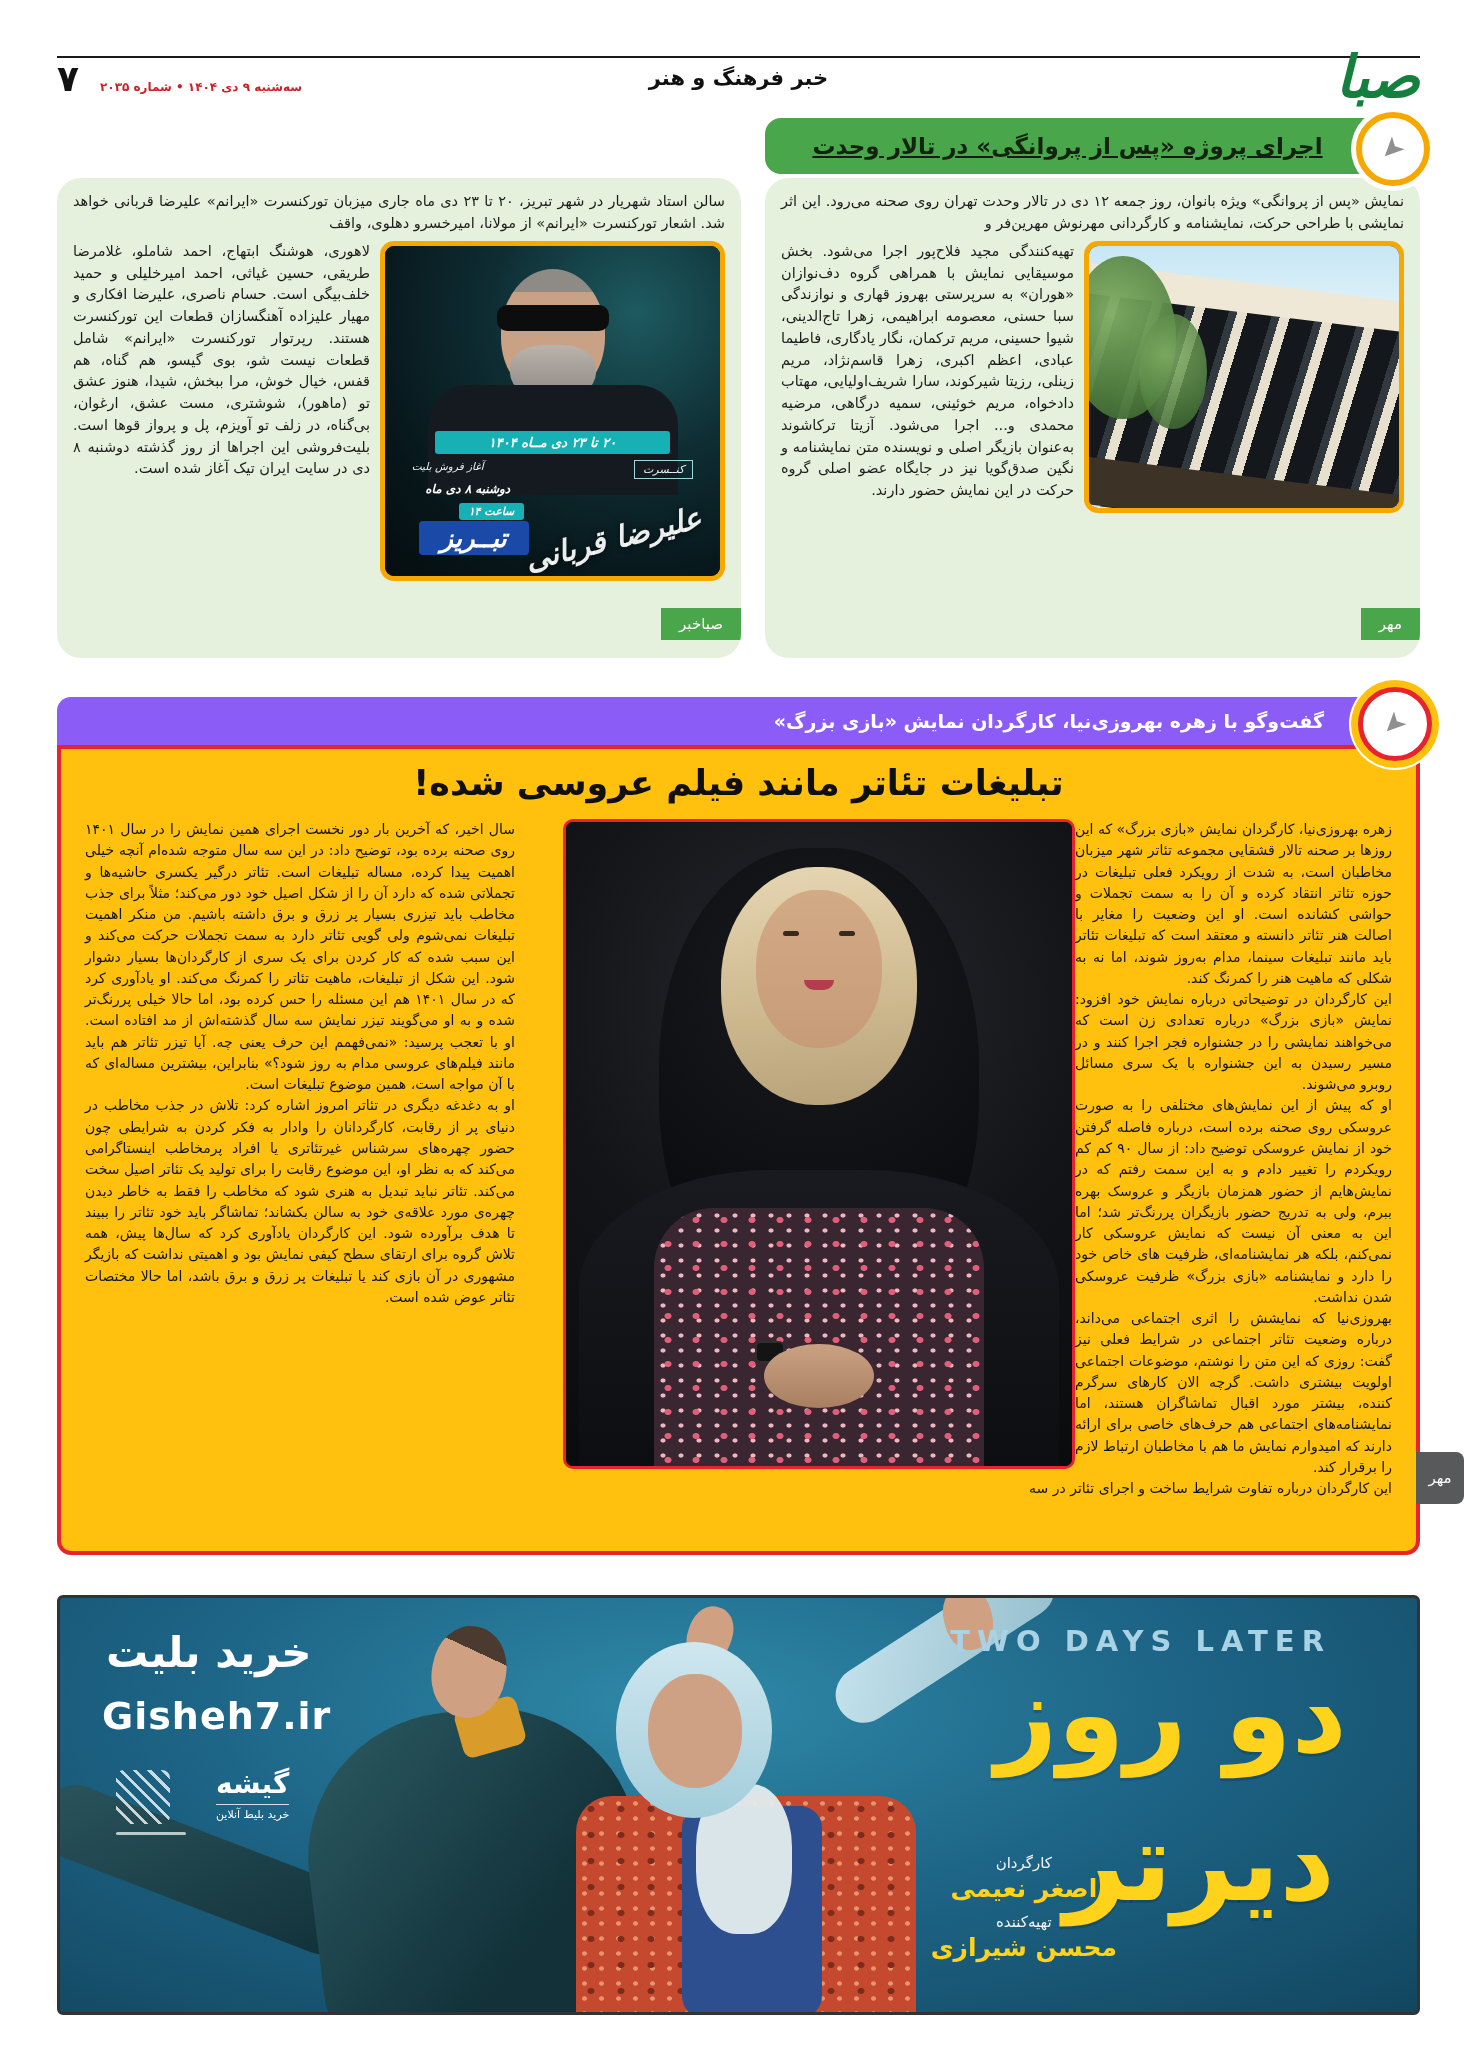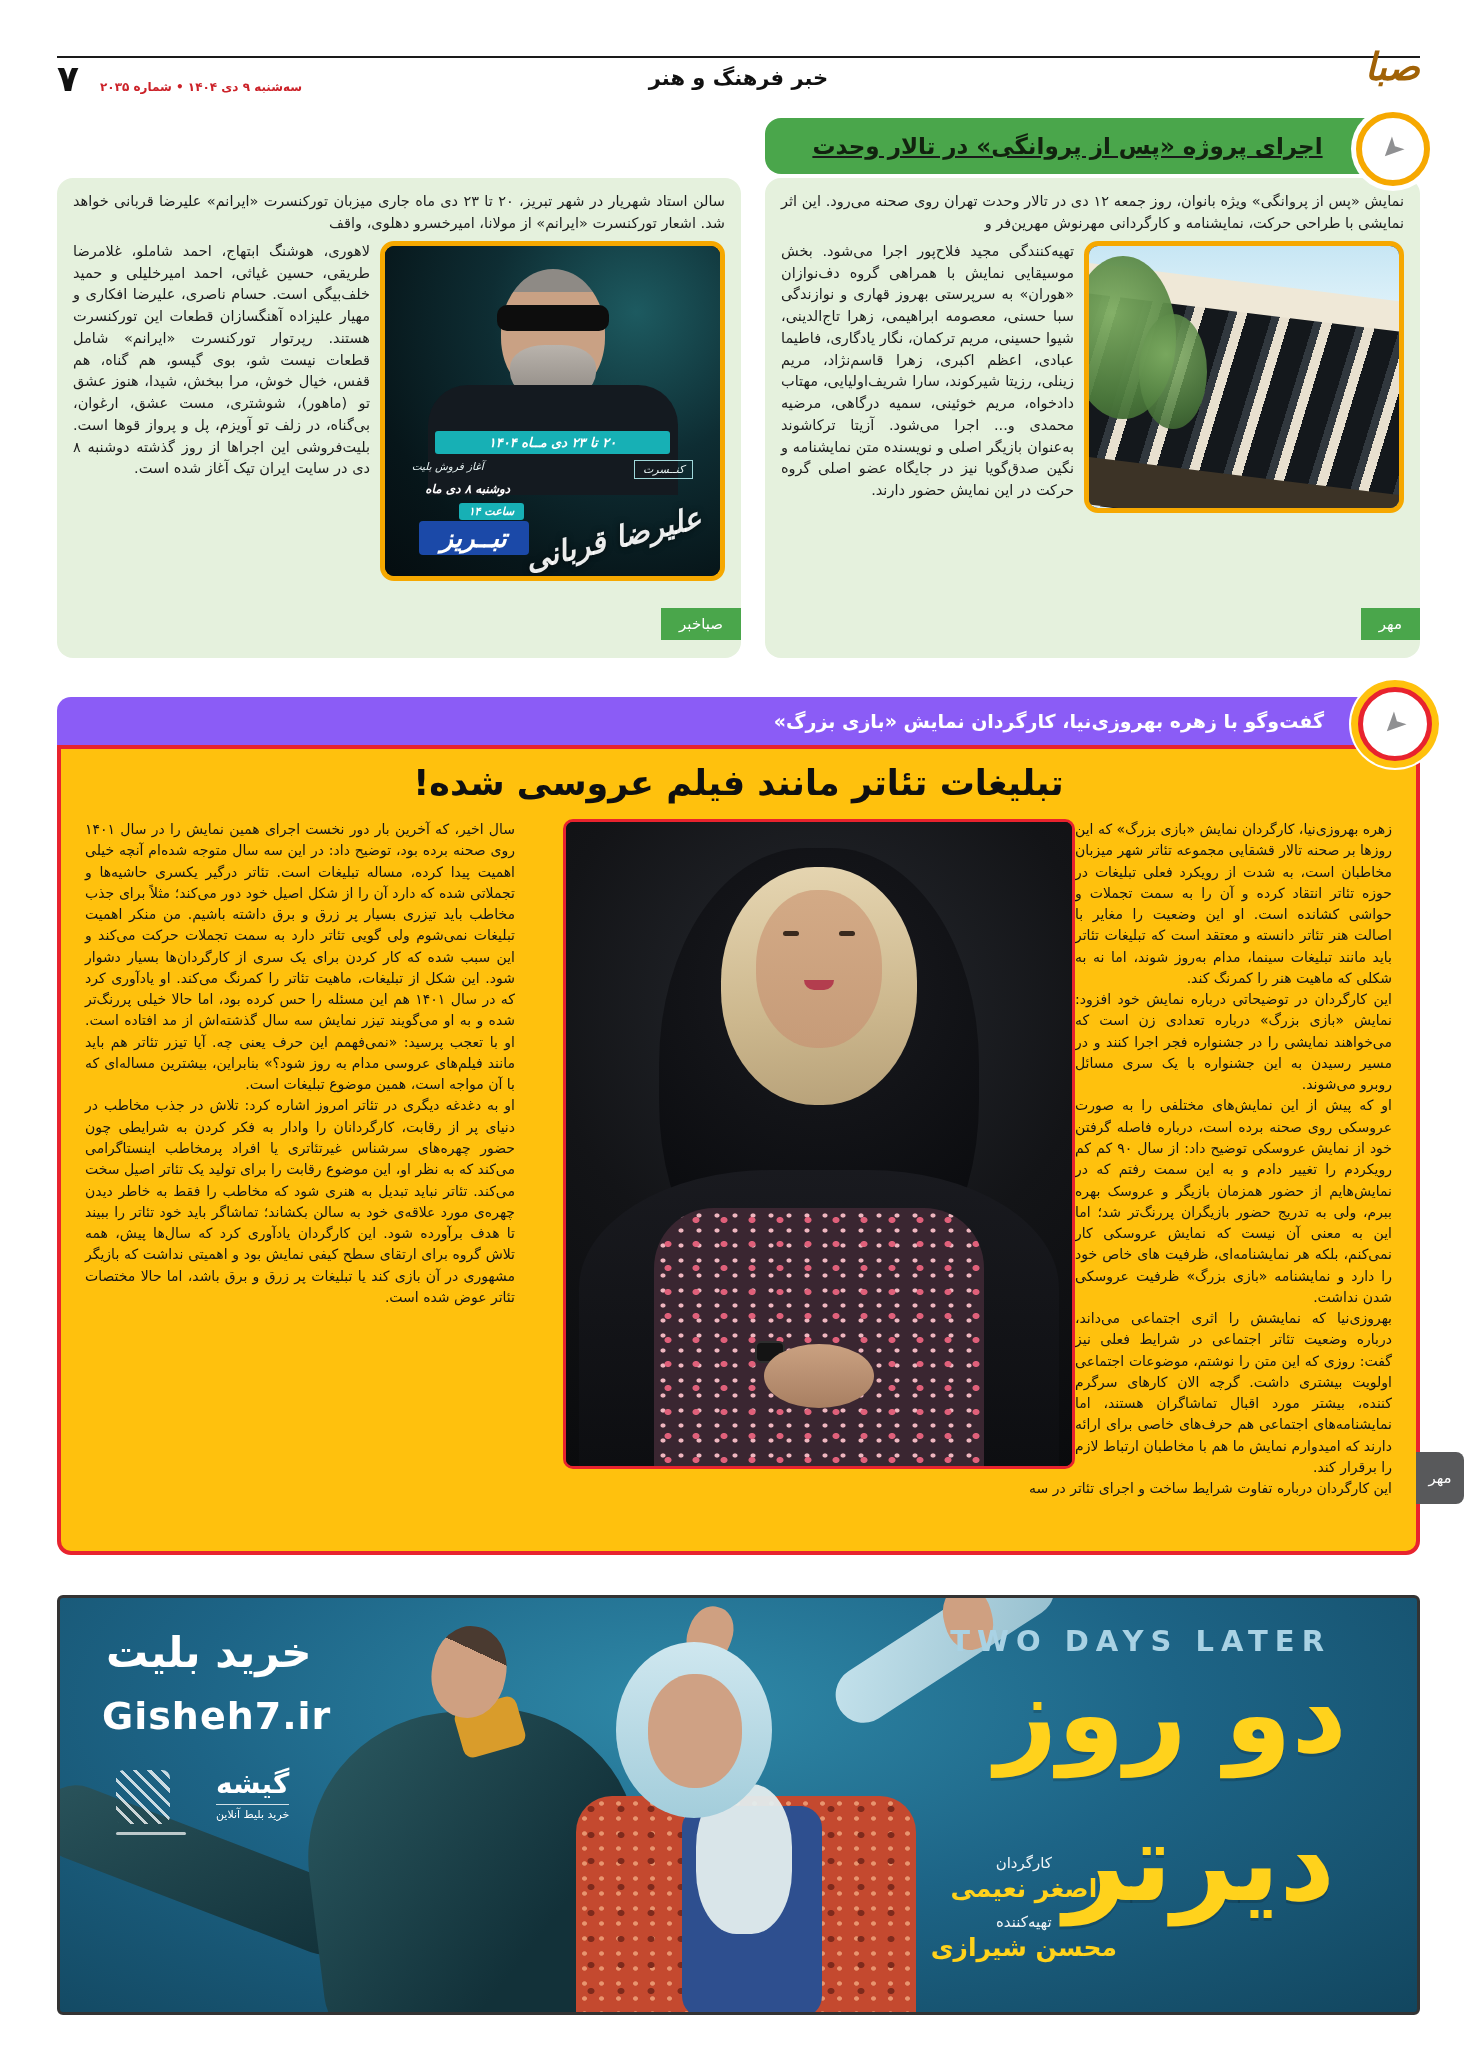--- a/index.html
+++ b/index.html
@@ -4,35 +4,35 @@
 <style>
   html,body{margin:0;padding:0;background:#ffffff;}
   .page{position:relative;width:1477px;height:2067px;background:#ffffff;overflow:hidden;
         font-family:"DejaVu Sans",sans-serif;color:#1a1a1a;}
 
   
   .hdr-rule{position:absolute;left:57px;width:1363px;top:56px;height:2px;background:#1a1a1a;}
   .hdr-pagenum{position:absolute;left:57px;top:58px;font-size:36px;font-weight:bold;color:#111;}
   .hdr-date{position:absolute;left:100px;top:68px;font-size:12px;font-weight:bold;color:#cc2229;direction:rtl;margin-top:12px;}
   .hdr-section{position:absolute;left:0;width:100%;top:66px;text-align:center;font-size:21px;font-weight:bold;color:#111;direction:rtl;}
-  .hdr-logo{position:absolute;right:57px;top:48px;font-size:38px;font-weight:bold;color:#a16207;direction:rtl;font-style:italic;line-height:1;}
+  .hdr-logo{position:absolute;right:57px;top:48px;font-size:58px;font-weight:bold;color:#15803d;direction:rtl;font-style:italic;line-height:1;}
 
   
   .card{position:absolute;top:118px;height:540px;}
   .card-left{left:57px;width:684px;}
   .card-right{left:765px;width:655px;text-decoration:underline;}
   .card-header{position:relative;height:56px;background:#4aa64b;border-radius:16px;
                display:flex;align-items:center;justify-content:center;z-index:2;}
   .card-headline{font-size:23px;font-weight:bold;color:#12230f;direction:rtl;padding-left:20px;padding-right:70px;}
   .badge{position:absolute;right:-10px;top:-6px;width:62px;height:62px;border-radius:50%;
          background:#fff;border:6px solid #f6a800;box-shadow:0 0 0 5px #ffffff;
          display:flex;align-items:center;justify-content:center;z-index:3;}
   .arrow-glyph::before{content:"➤";display:block;transform:rotate(135deg);
          font-size:28px;color:#8f9092;text-shadow:1px 1px 0 #fff,-1px -1px 0 #fff;}
-  .card-body{position:absolute;top:60px;bottom:0;left:0;right:0;background:#e5f1dd;border-radius:16px;
+  .card-body{position:absolute;top:60px;bottom:0;left:0;right:0;background:#e5f1dd;border-radius:24px;
              padding:12px 16px;box-sizing:border-box;overflow:hidden;direction:rtl;}
   .card-intro{font-size:14.5px;line-height:1.55;text-align:justify;color:#1c1c1c;margin-bottom:6px;}
   .card-row{display:flex;direction:ltr;gap:10px;align-items:flex-start;}
   .card-coltext{flex:1;direction:rtl;font-size:14.5px;line-height:1.5;text-align:justify;color:#1c1c1c;}
   .img-frame{border:5px solid #f6a800;border-radius:14px;overflow:hidden;background:#111;flex:none;position:relative;}
   .credit-tab{position:absolute;right:0;bottom:18px;background:#4aa64b;color:#fff;font-size:15px;
               padding:7px 18px;z-index:2;}
 
   
   .building-art{position:relative;width:100%;height:100%;background:linear-gradient(180deg,#c7e6f4 0%,#e9f7fc 35%,#d9ecf4 100%);overflow:hidden;}

